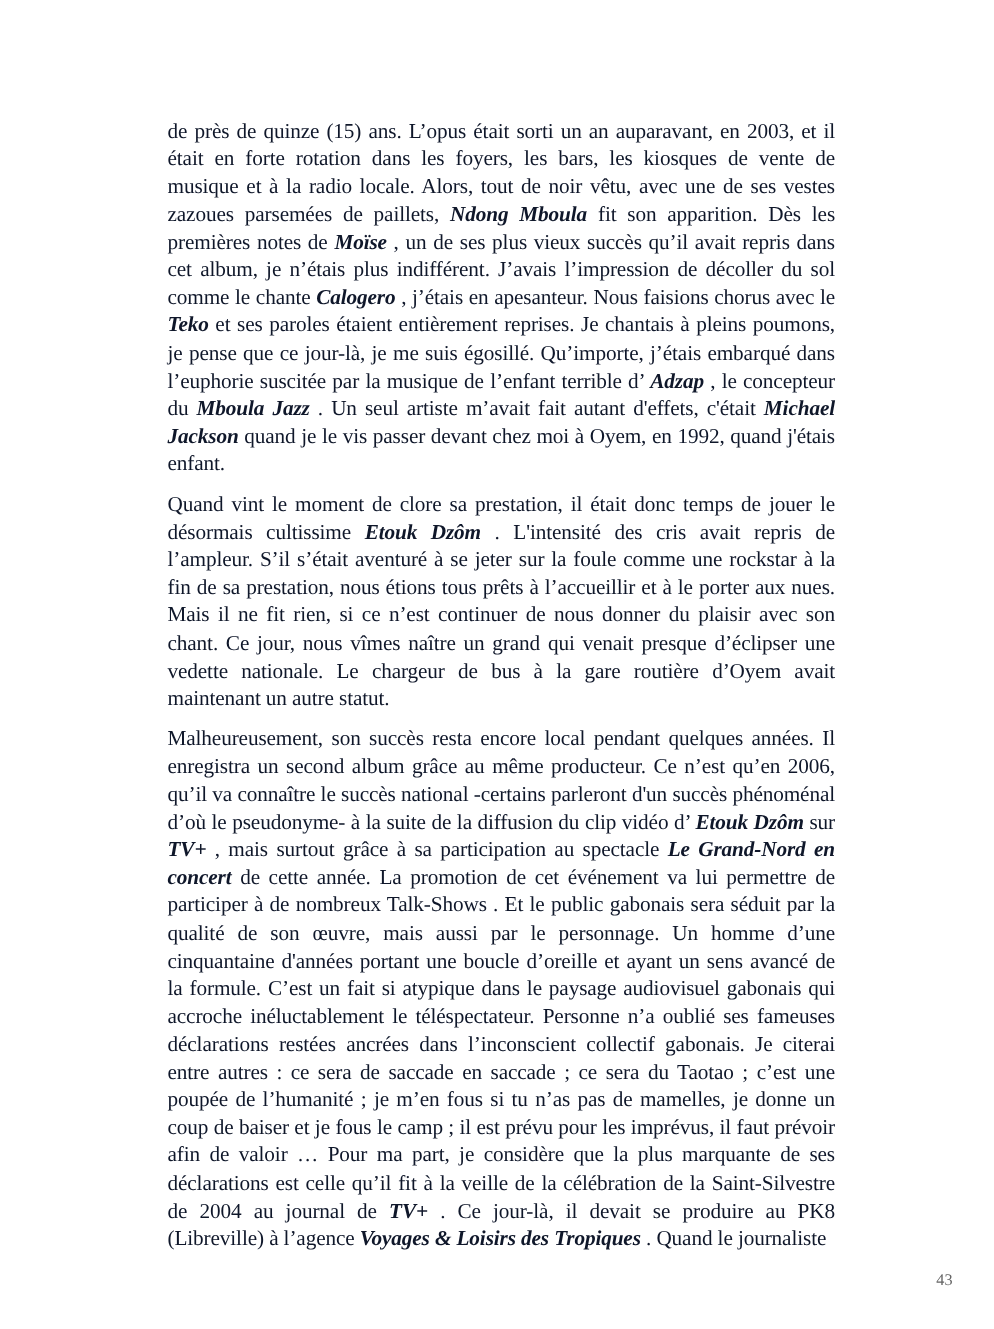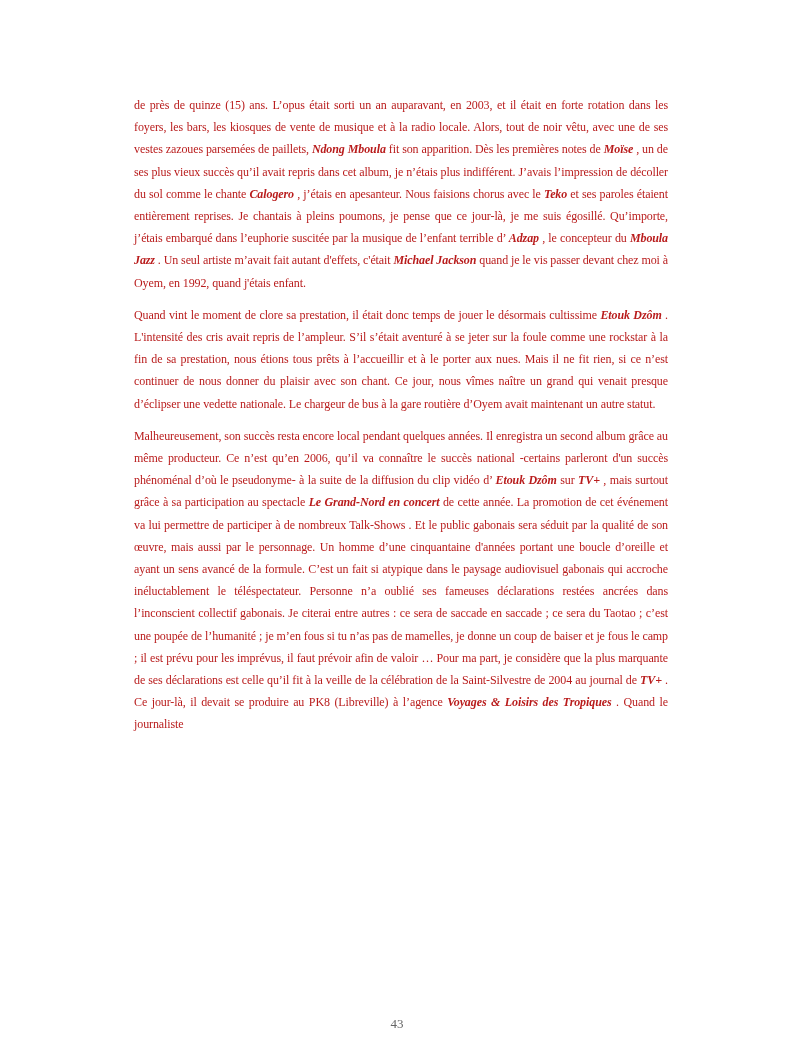--- a/index.html
+++ b/index.html
@@ -12,41 +12,40 @@
       height: 1063px;
       position: relative;
       overflow: hidden;
     }
     .page {
       position: absolute;
       left: 134px;
       top: 94px;
       width: 534px;
       font-family: "Liberation Serif", "DejaVu Serif", serif;
-      font-size: 12px;
+      font-size: 17px;
       line-height: 22.2px;
-      color: #b91c1c;
+      color: #0f172a;
       text-align: justify;
       letter-spacing: -0.1px;
     }
     .para {
       margin: 0 0 10px 0;
     }
     .bi { font-weight: bold; font-style: italic; }
     .it { }
     .page-number {
       position: absolute;
       left: 0;
       width: 762px;
       top: 1016px;
-      text-align: center;
+      text-align: right;
       font-family: "Liberation Serif", "DejaVu Serif", serif;
       font-size: 13px;
       color: #666666;
-      margin-left: 16px;
     }
   </style>
 </head>
 <body>
 
 <div class="page">
   <p class="para"><span>de près de quinze (15) ans. L’opus était sorti un an auparavant, en 2003, et il était en forte rotation dans les foyers, les bars, les kiosques de vente de musique et à la radio locale. Alors, tout de noir vêtu, avec une de ses vestes zazoues parsemées de paillets, </span><span class="bi">Ndong Mboula</span><span> fit son apparition. Dès les premières notes de </span><span class="bi">Moïse</span><span> , un de ses plus vieux succès qu’il avait repris dans cet album, je n’étais plus indifférent. J’avais l’impression de décoller du sol comme le chante </span><span class="bi">Calogero</span><span> , j’étais en apesanteur. Nous faisions chorus avec le </span><span class="bi">Teko</span><span> et ses paroles étaient entièrement reprises. Je chantais à pleins poumons, je pense que ce jour-là, je me suis égosillé. Qu’importe, j’étais embarqué dans l’euphorie suscitée par la musique de l’enfant terrible d’ </span><span class="bi">Adzap</span><span> , le concepteur du </span><span class="bi">Mboula Jazz</span><span> . Un seul artiste m’avait fait autant d'effets, c'était </span><span class="bi">Michael Jackson</span><span> quand je le vis passer devant chez moi à Oyem, en 1992, quand j'étais enfant.</span></p>
   <p class="para"><span>Quand vint le moment de clore sa prestation, il était donc temps de jouer le désormais cultissime </span><span class="bi">Etouk Dzôm</span><span> . L'intensité des cris avait repris de l’ampleur. S’il s’était aventuré à se jeter sur la foule comme une rockstar à la fin de sa prestation, nous étions tous prêts à l’accueillir et à le porter aux nues. Mais il ne fit rien, si ce n’est continuer de nous donner du plaisir avec son chant. Ce jour, nous vîmes naître un grand qui venait presque d’éclipser une vedette nationale. Le chargeur de bus à la gare routière d’Oyem avait maintenant un autre statut.</span></p>
   <p class="para"><span>Malheureusement, son succès resta encore local pendant quelques années. Il enregistra un second album grâce au même producteur. Ce n’est qu’en 2006, qu’il va connaître le succès national -certains parleront d'un succès phénoménal d’où le pseudonyme-  à la suite de la diffusion du clip vidéo d’ </span><span class="bi">Etouk Dzôm</span><span> sur </span><span class="bi">TV+</span><span> , mais surtout grâce à sa participation au spectacle </span><span class="bi">Le Grand-Nord en concert</span><span> de cette année. La promotion de cet événement va lui permettre de participer à de nombreux </span><span class="it">Talk-Shows</span><span>  . Et le public gabonais sera séduit par la qualité de son œuvre, mais aussi par le personnage. Un homme d’une cinquantaine d'années portant une boucle d’oreille et ayant un sens avancé de la formule. C’est un fait si atypique dans le paysage audiovisuel gabonais qui accroche inéluctablement le téléspectateur. Personne n’a oublié ses fameuses déclarations restées ancrées dans l’inconscient collectif gabonais. Je citerai entre autres :  </span><span class="it">ce sera de saccade en saccade ; ce sera du Taotao ; c’est une poupée de l’humanité ; je m’en fous si tu n’as pas de mamelles, je donne un coup de baiser et je fous le camp ; il est prévu pour les imprévus, il faut prévoir afin de valoir</span><span>  … Pour ma part, je considère que la plus marquante de ses déclarations est celle qu’il fit à la veille de la célébration de la Saint-Silvestre de 2004 au journal de </span><span class="bi">TV+</span><span>  . Ce jour-là, il devait se produire au PK8 (Libreville) à l’agence </span><span class="bi">Voyages &amp; Loisirs des Tropiques</span><span> . Quand le journaliste</span></p>
 </div>

